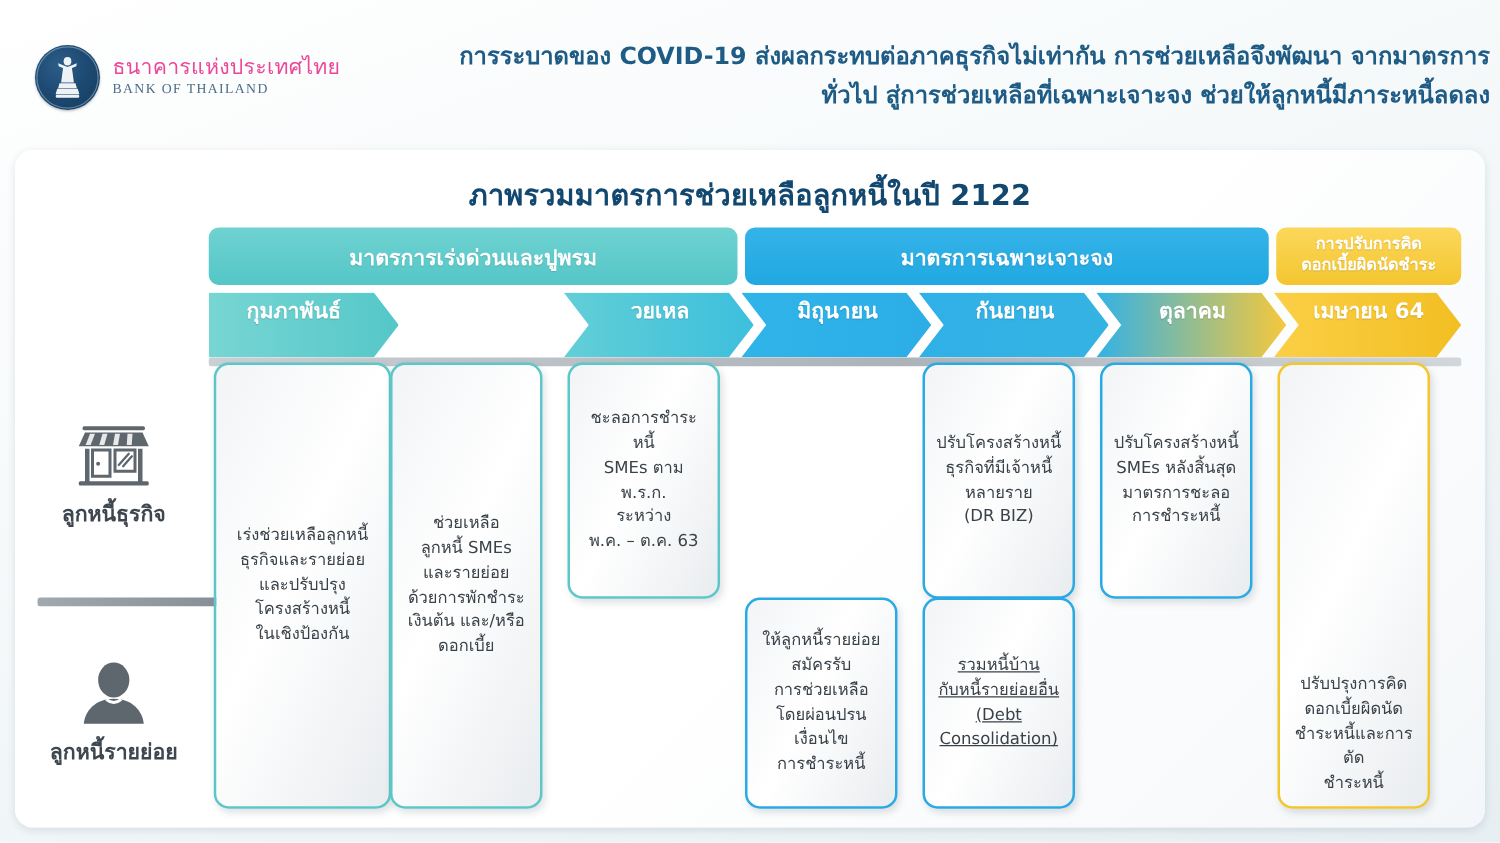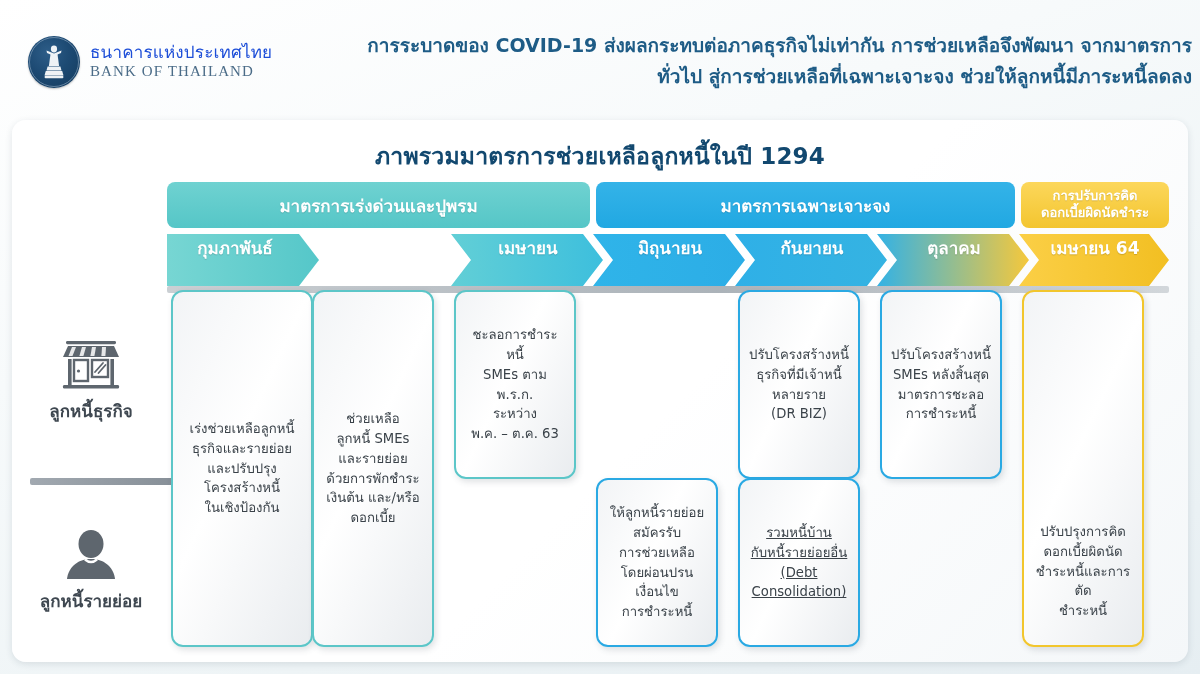--- a/index.html
+++ b/index.html
@@ -23,25 +23,25 @@
   }
   #bot-seal {
     width: 52px; height: 52px; border-radius: 50%;
     background: radial-gradient(circle at 38% 32%, #2d5d88 0%, #1d4a73 45%, #143a5c 100%);
     position: relative; flex: none;
     box-shadow: 0 1px 2px rgba(0,0,0,.25);
   }
   #bot-seal svg { position: absolute; left: 0; top: 0; }
   #logo-text { line-height: 1.05; }
   #bot-name-th {
-    font-size: 17px; color: #1d4ed8; letter-spacing: .2px;
+    font-size: 17px; color: #ec4899; letter-spacing: .2px;
     font-family: "DejaVu Sans", sans-serif;
   }
   #bot-name-en {
-    font-size: 15px; color: #4b6c88; letter-spacing: 1.1px;
+    font-size: 11px; color: #4b6c88; letter-spacing: 1.1px;
     font-family: "Liberation Serif", serif; margin-top: 2px;
   }
   #header-headline {
     position: absolute; left: 330px; top: 30px; width: 862px;
     text-align: right; color: #1e5c86;
     font-size: 19px; line-height: 1.62; font-weight: 700;
     font-family: "DejaVu Sans", sans-serif;
   }
 
   
@@ -114,21 +114,21 @@
     background: linear-gradient(90deg, rgba(130,140,150,.75), rgba(110,120,130,.85));
     border-radius: 2px;
   }
 
   
   .card {
     position: absolute;
     background: linear-gradient(115deg,#f2f4f6 0%,#ffffff 45%,#e9ecef 100%);
     border-radius: 12px;
     display: flex; align-items: center; justify-content: center;
-    text-align: center; padding: 24px 9px;
+    text-align: center; padding: 8px 9px;
     color: #3a4249; font-size: 13.2px; line-height: 1.5;
     font-family: "DejaVu Sans", sans-serif;
     box-shadow: 2px 3px 6px rgba(60,75,90,.16);
   }
   .card.teal   { border: 2px solid #5cc6c8; }
   .card.blue   { border: 2px solid #2aa9e3; }
   .card.yellow { border: 2px solid #f2c62d; }
   .card .ctext { width: 100%; }
 </style>
 </head>
@@ -154,37 +154,37 @@
       <div id="bot-name-th">ธนาคารแห่งประเทศไทย</div>
       <div id="bot-name-en">BANK OF THAILAND</div>
     </div>
   </div>
 
   <div id="header-headline">การระบาดของ COVID-19 ส่งผลกระทบต่อภาคธุรกิจไม่เท่ากัน การช่วยเหลือจึงพัฒนา จากมาตรการทั่วไป สู่การช่วยเหลือที่เฉพาะเจาะจง ช่วยให้ลูกหนี้มีภาระหนี้ลดลง</div>
 </div>
 
 <div id="panel">
 
-  <div id="panel-title">ภาพรวมมาตรการช่วยเหลือลูกหนี้ในปี 1294</div>
+  <div id="panel-title">ภาพรวมมาตรการช่วยเหลือลูกหนี้ในปี 2122</div>
 
   <div id="banners">
     <div class="banner" id="banner-0">มาตรการเร่งด่วนและปูพรม</div>
     <div class="banner" id="banner-1">มาตรการเฉพาะเจาะจง</div>
     <div class="banner" id="banner-2">
       <span>การปรับการคิด</span>
       <span>ดอกเบี้ยผิดนัดชำระ</span>
     </div>
   </div>
 
   <div id="chevrons">
       <div class="chev" style="left: 155px; width: 152px; background: linear-gradient(90deg, rgb(119, 214, 211) 0%, rgb(85, 199, 201) 100%);">
         <span>กุมภาพันธ์</span>
       </div>
       <div class="chev notch" style="left: 439px; width: 152px; background: linear-gradient(90deg, rgb(98, 207, 214) 0%, rgb(61, 191, 221) 100%);">
-        <span>เมษายน</span>
+        <span>วยเหล</span>
       </div>
       <div class="chev notch" style="left: 581px; width: 152px; background: linear-gradient(90deg, rgb(47, 180, 233) 0%, rgb(44, 173, 230) 100%);">
         <span>มิถุนายน</span>
       </div>
       <div class="chev notch" style="left: 723px; width: 152px; background: linear-gradient(90deg, rgb(47, 176, 231) 0%, rgb(53, 179, 226) 100%);">
         <span>กันยายน</span>
       </div>
       <div class="chev notch" style="left: 865px; width: 152px; background: linear-gradient(90deg, rgb(51, 178, 229) 0%, rgb(245, 200, 60) 100%);">
         <span>ตุลาคม</span>
       </div>

